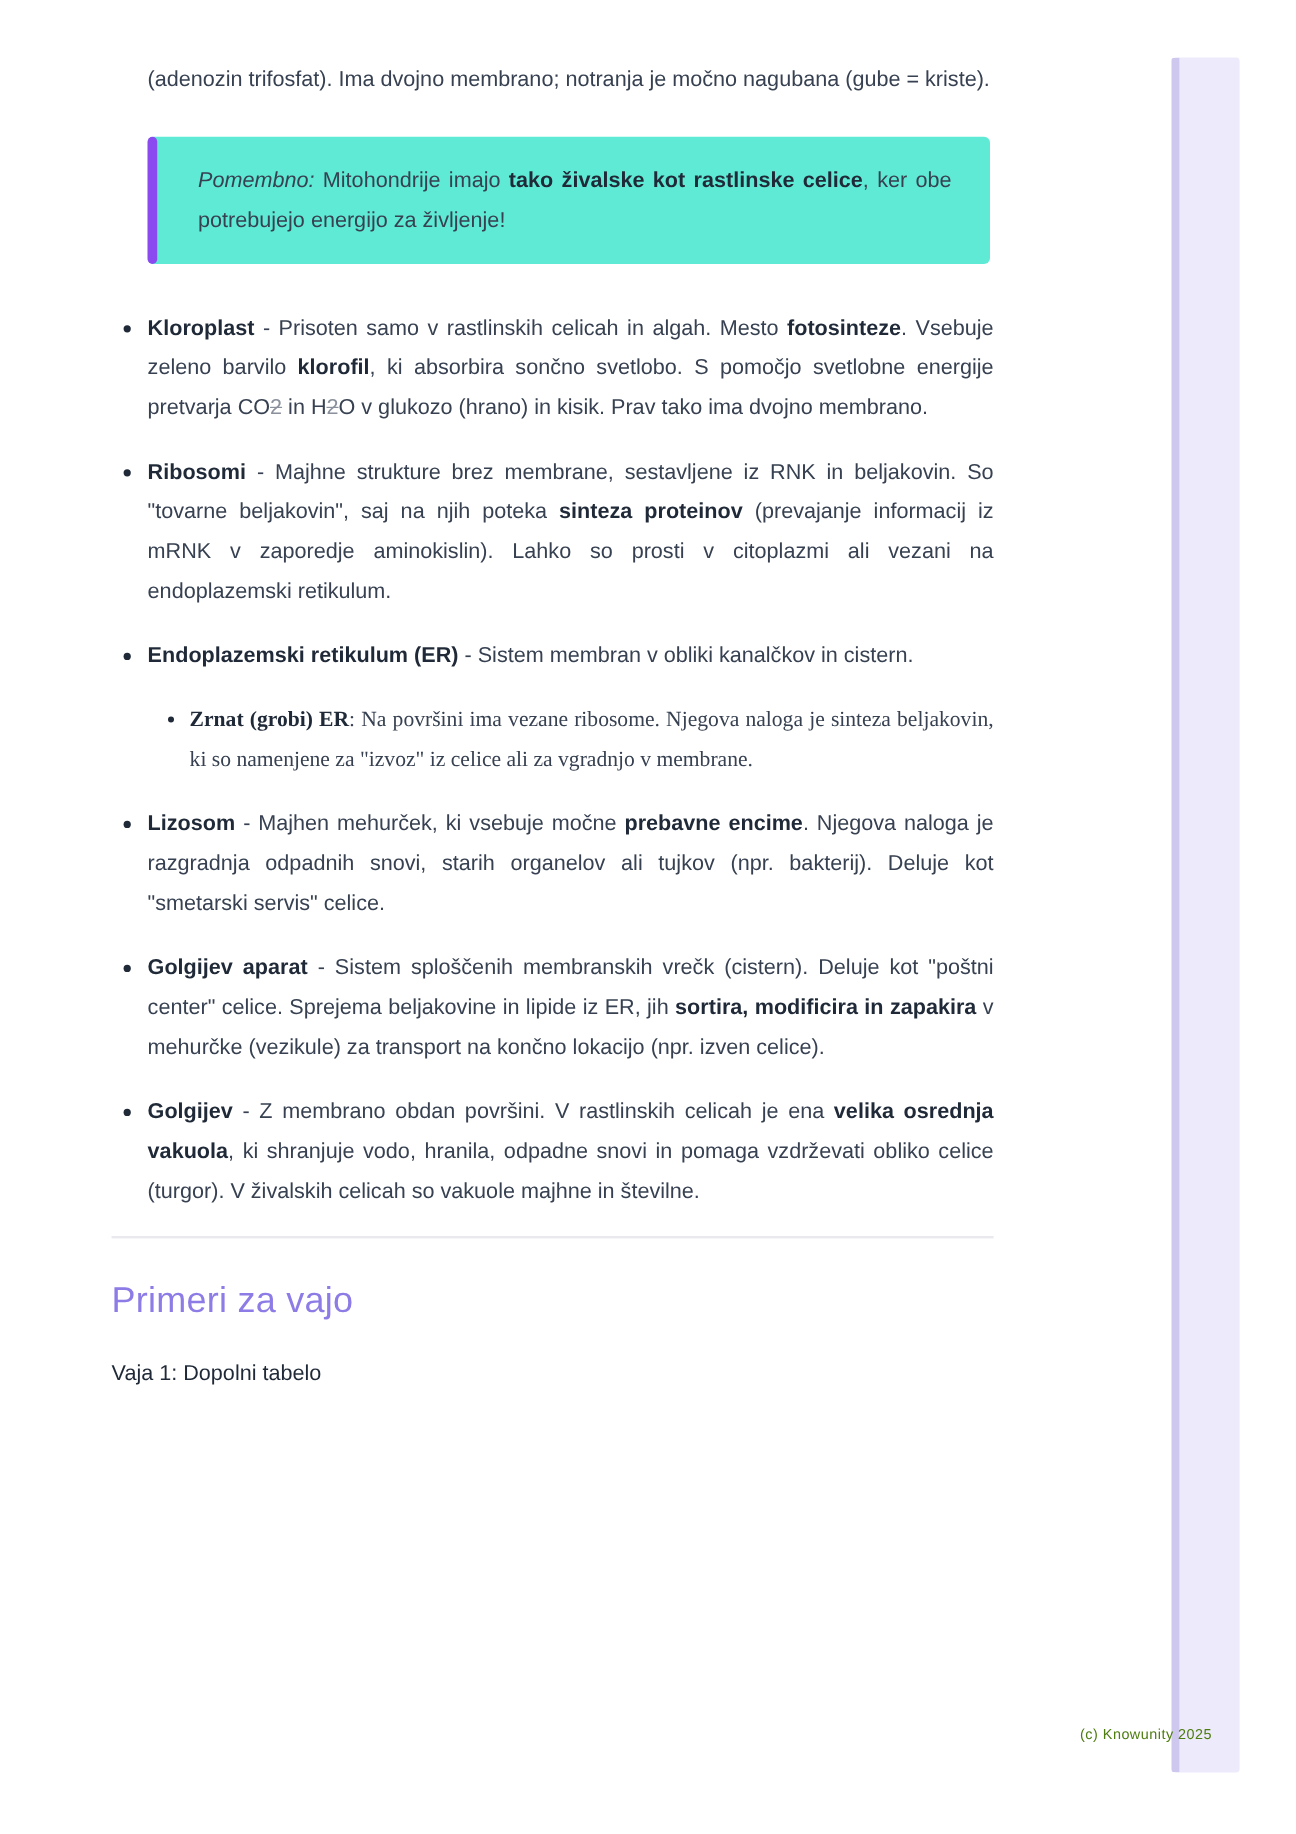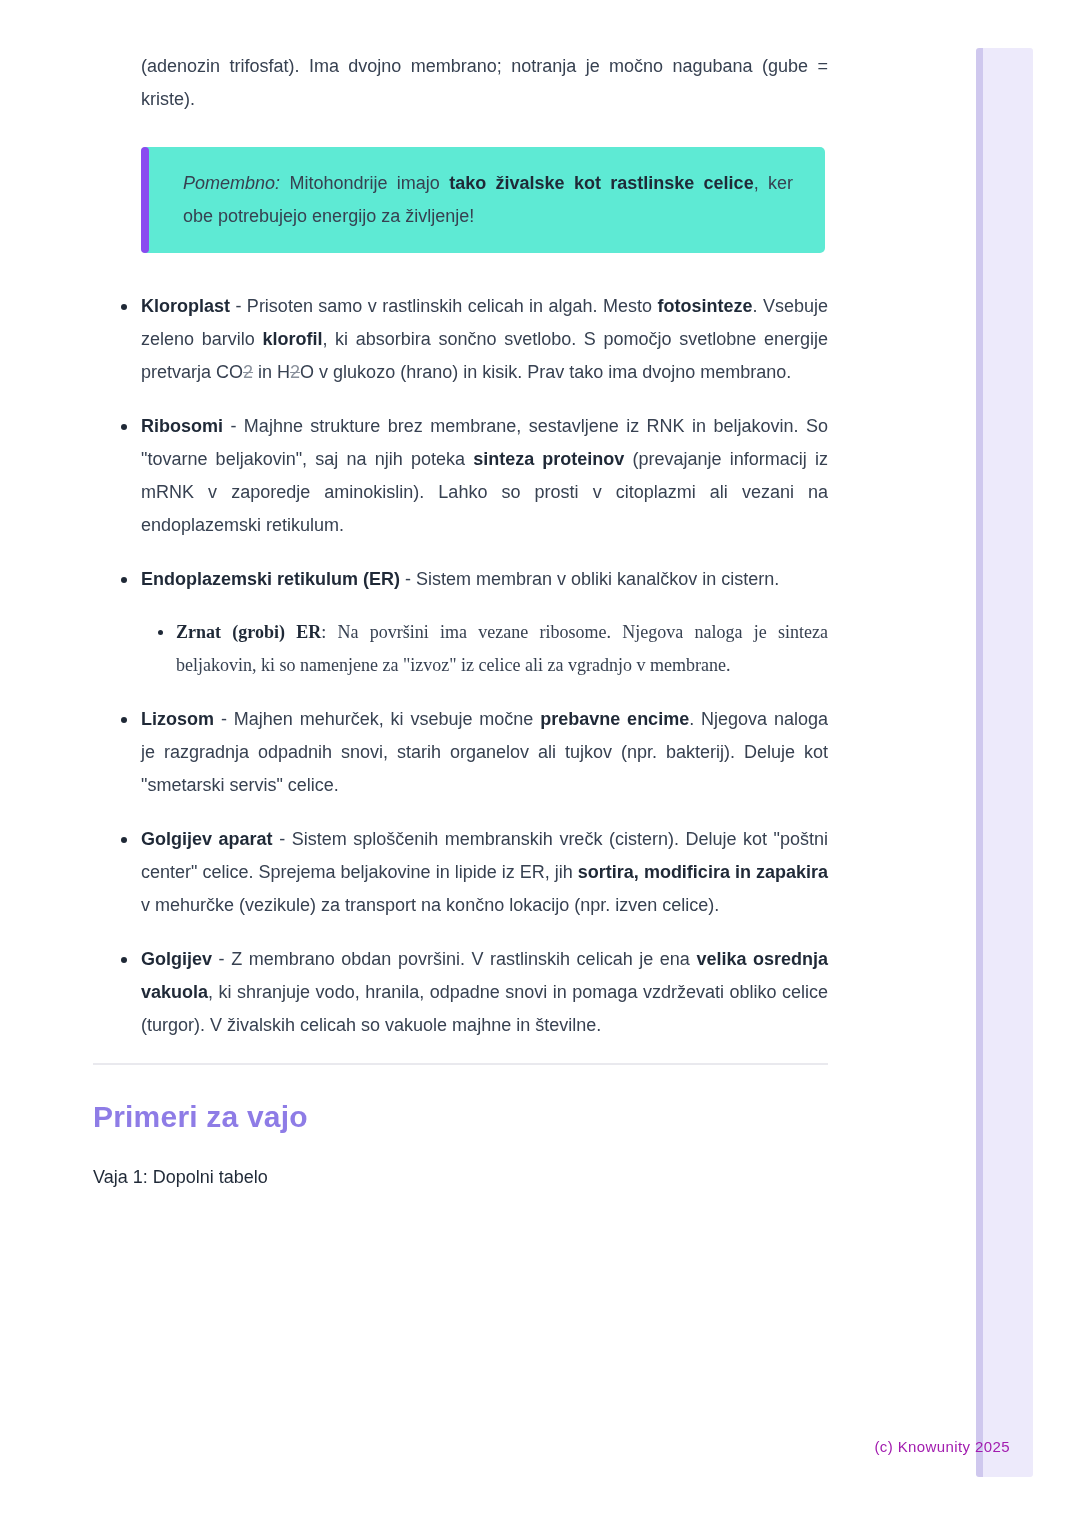--- a/index.html
+++ b/index.html
@@ -10,21 +10,21 @@
     color:#374151;
     position:relative;
     overflow:hidden;
   }
   .page{position:absolute;inset:0;}
   .edge-strip{
     position:absolute;left:976px;top:48px;width:50px;height:1429px;
     background:#edeafb;border-left:7px solid #cfc8ee;border-radius:3px;
   }
   .content{position:absolute;left:93px;top:50px;width:735px;}
-  .indent{margin-left:48px;}
+  .indent{margin-left:30px;}
   .para{margin:0;font-size:18px;line-height:33px;text-align:justify;}
   .b{font-weight:bold;color:#1f2937;}
   .i{font-style:italic;}
   .s{text-decoration:line-through;color:#8a919c;}
   .callout{
     position:relative;
     margin:31px 3px 37px 0;
     background:#5eead4;
     border-radius:5px;
     padding:20px 32px 20px 42px;
@@ -37,29 +37,29 @@
   .org-list > li{position:relative;margin:0 0 21px 0;}
   .org-list li::before{
     content:"";position:absolute;left:-20px;top:14px;width:6px;height:6px;
     border-radius:50%;background:#1f2937;
   }
   .sub-list{list-style:none;margin:20px 0 0 0;padding:0 0 0 35px;}
   .sub-list > li{position:relative;margin:0 0 13px 0;font-family:Liberation Serif, serif;}
   .sub-list li::before{left:-18px;top:14px;width:5px;height:5px;}
   .divider{border:none;border-top:2px solid #e9e9ee;margin:0 0 34px 0;}
   .practice-heading{
-    margin:0;font-size:30px;line-height:36px;font-weight:bold;color:#8e7ce6;
+    margin:0;font-size:30px;line-height:36px;font-weight:normal;color:#8e7ce6;
     letter-spacing:.2px;
   }
   .exercise-title{
     margin:30px 0 0 0;font-size:18px;line-height:24px;font-weight:normal;color:#1f2937;
   }
   .copyright{
     position:absolute;top:1438px;right:70px;z-index:2;
-    font-size:15px;color:#a21caf;letter-spacing:.4px;
+    font-size:12px;color:#4d7c0f;letter-spacing:.4px;
   }
 </style>
 </head>
 <body>
 
 <div class="page">
 
   <div class="edge-strip"></div>
 
   <div class="content">

